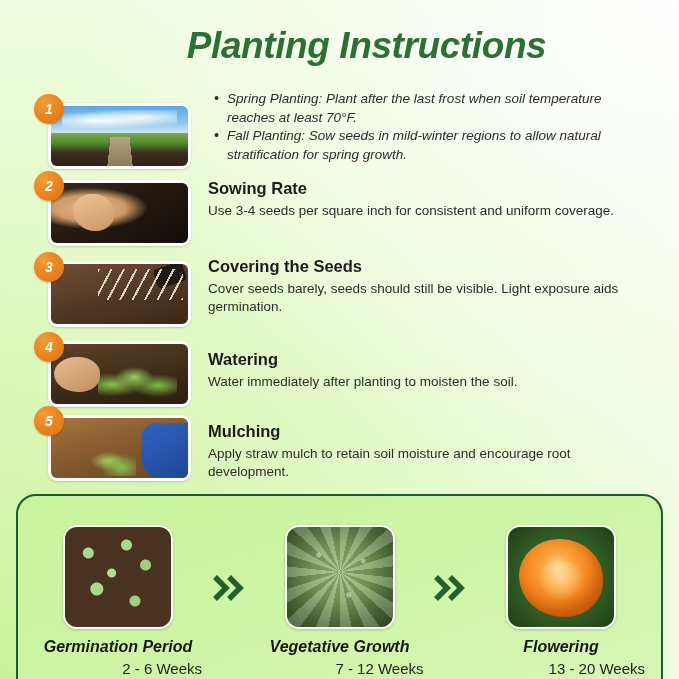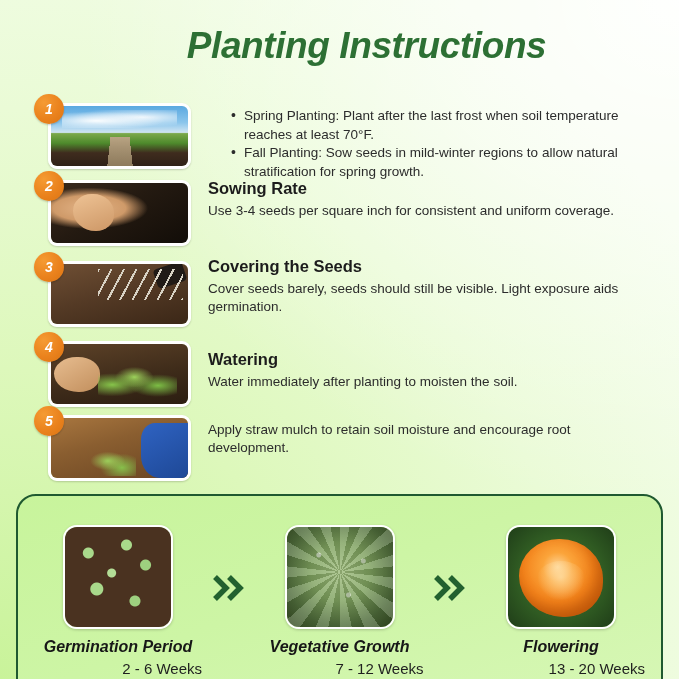--- a/index.html
+++ b/index.html
@@ -100,21 +100,21 @@
     color: #1c1c1c;
     line-height: 21px;
     margin: 0 0 3px 0;
   }
   .step-body {
     font-size: 13.5px;
     color: #2c2c2c;
     line-height: 18px;
     margin: 0;
   }
-  .bullets { margin: 17px; padding: 0 0 0 19px; list-style: none; }
+  .bullets { margin: 0; padding: 0 0 0 19px; list-style: none; font-style: italic; }
   .bullets li {
     font-size: 13.5px;
     color: #2c2c2c;
     line-height: 18.5px;
     position: relative;
   }
   .bullets li:before {
     content: "\2022";
     position: absolute;
     left: -13px;
@@ -403,20 +403,21 @@
     </div>
 
     <div class="step" style="height:80px;">
       <div class="thumb-wrap" style="top:4px;">
         <div class="thumb">
           <div class="art art-mulch"></div>
         </div>
         <div class="badge">5</div>
       </div>
       <div class="step-text" style="top:10px;">
+        <p class="step-head">Mulching</p>
         <p class="step-body">Apply straw mulch to retain soil moisture and encourage root development.</p>
       </div>
     </div>
 
   </div>
 
   <div class="timeline">
 
     <div class="stage">
       <div class="stage-img">

